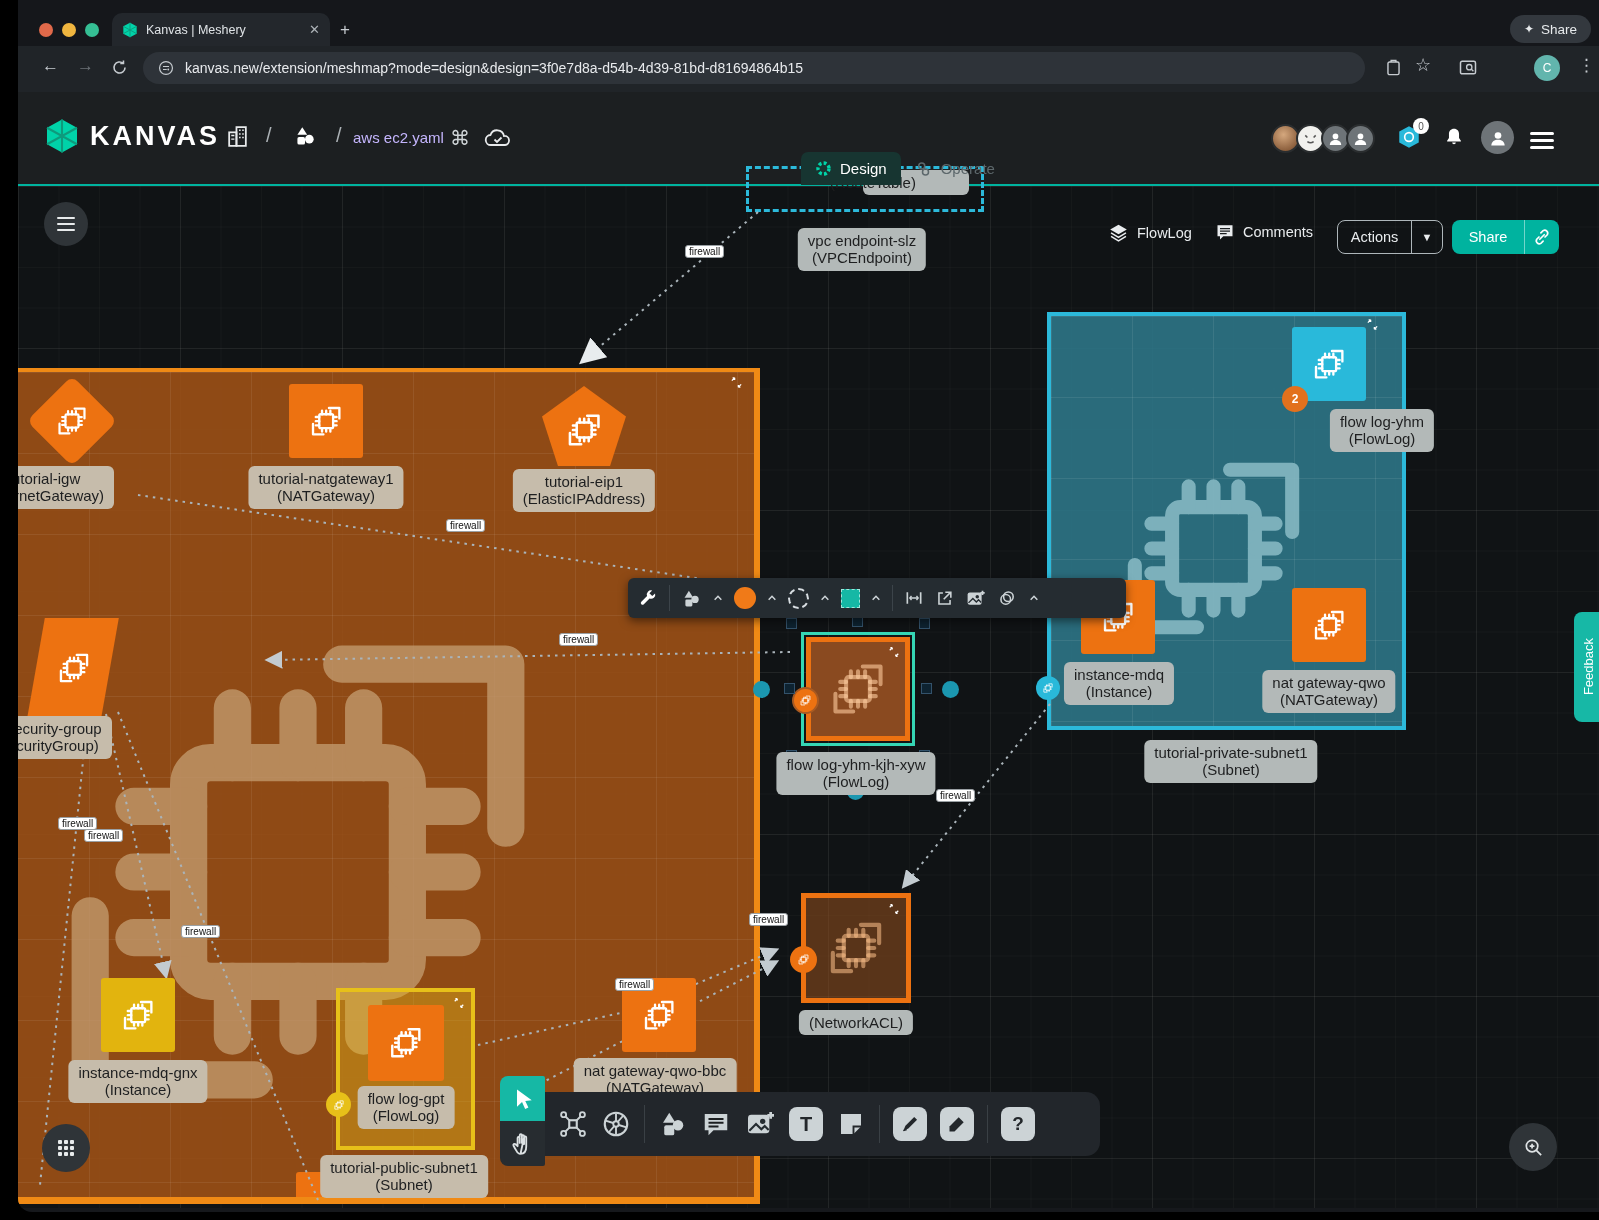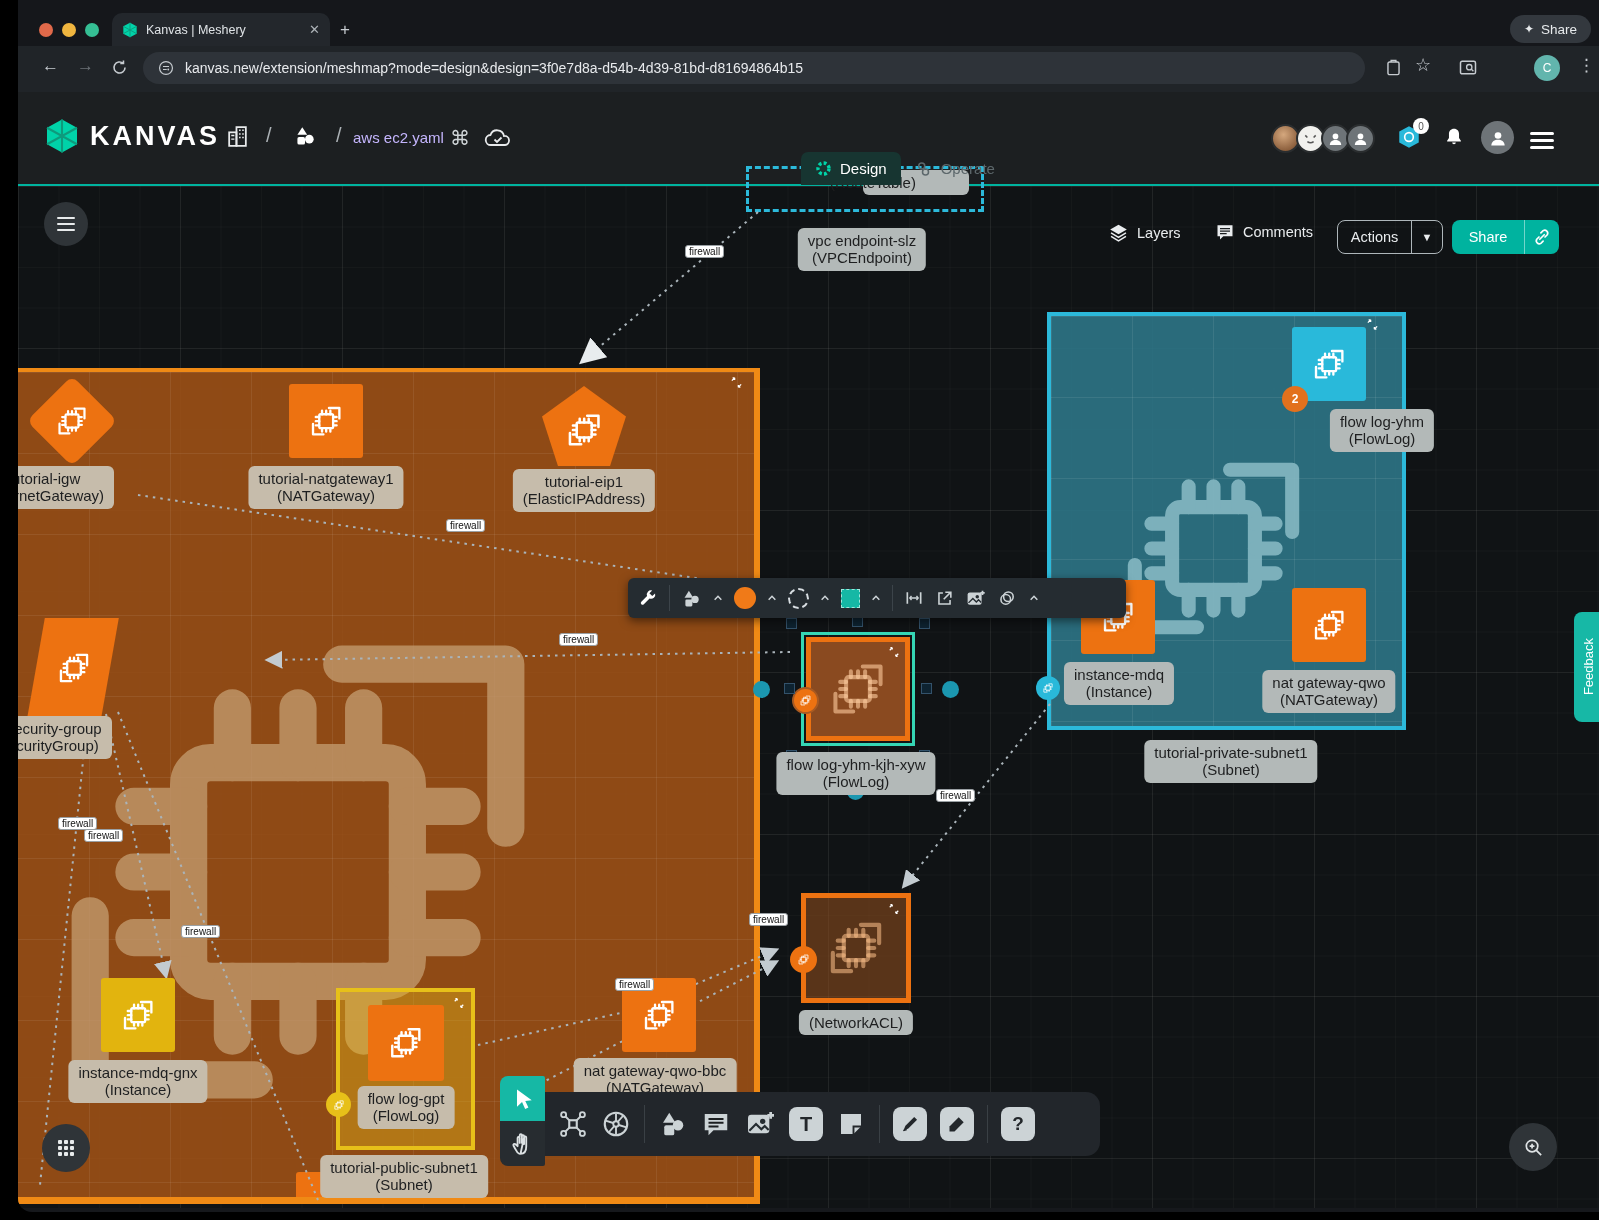--- a/index.html
+++ b/index.html
@@ -371,21 +371,21 @@
   <div class="cirbtn" style="left:1491px;top:1123px;width:48px;height:48px">
     <svg width="23" height="23" color="#dfe3e5">
           <use href="#zoomin"></use>
         </svg>
   </div>
 
   <div class="topctl" style="left:1090px">
     <svg width="21" height="21" color="#e9ecee">
           <use href="#layers"></use>
         </svg>
-    <span>Layers</span>
+    <span>FlowLog</span>
   </div>
   <div class="topctl" style="left:1197px">
     <svg width="20" height="20" color="#e9ecee">
           <use href="#comment"></use>
         </svg>
     <span>Comments</span>
   </div>
   <div id="actionsbtn">
     <span style="flex:1;text-align:center">Actions</span>
     <div class="vdiv2"></div>

